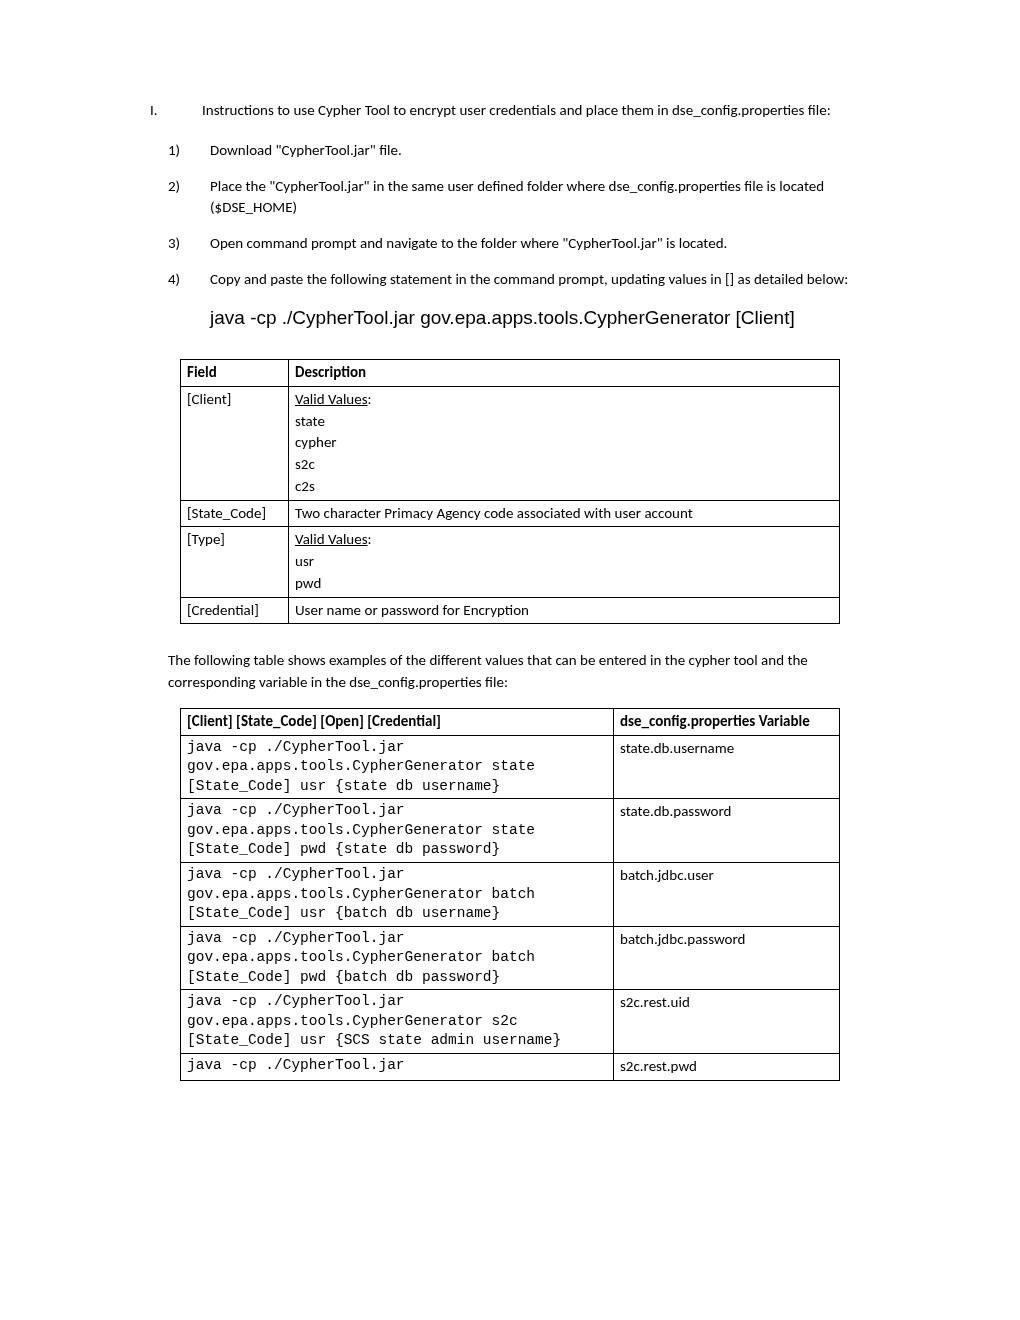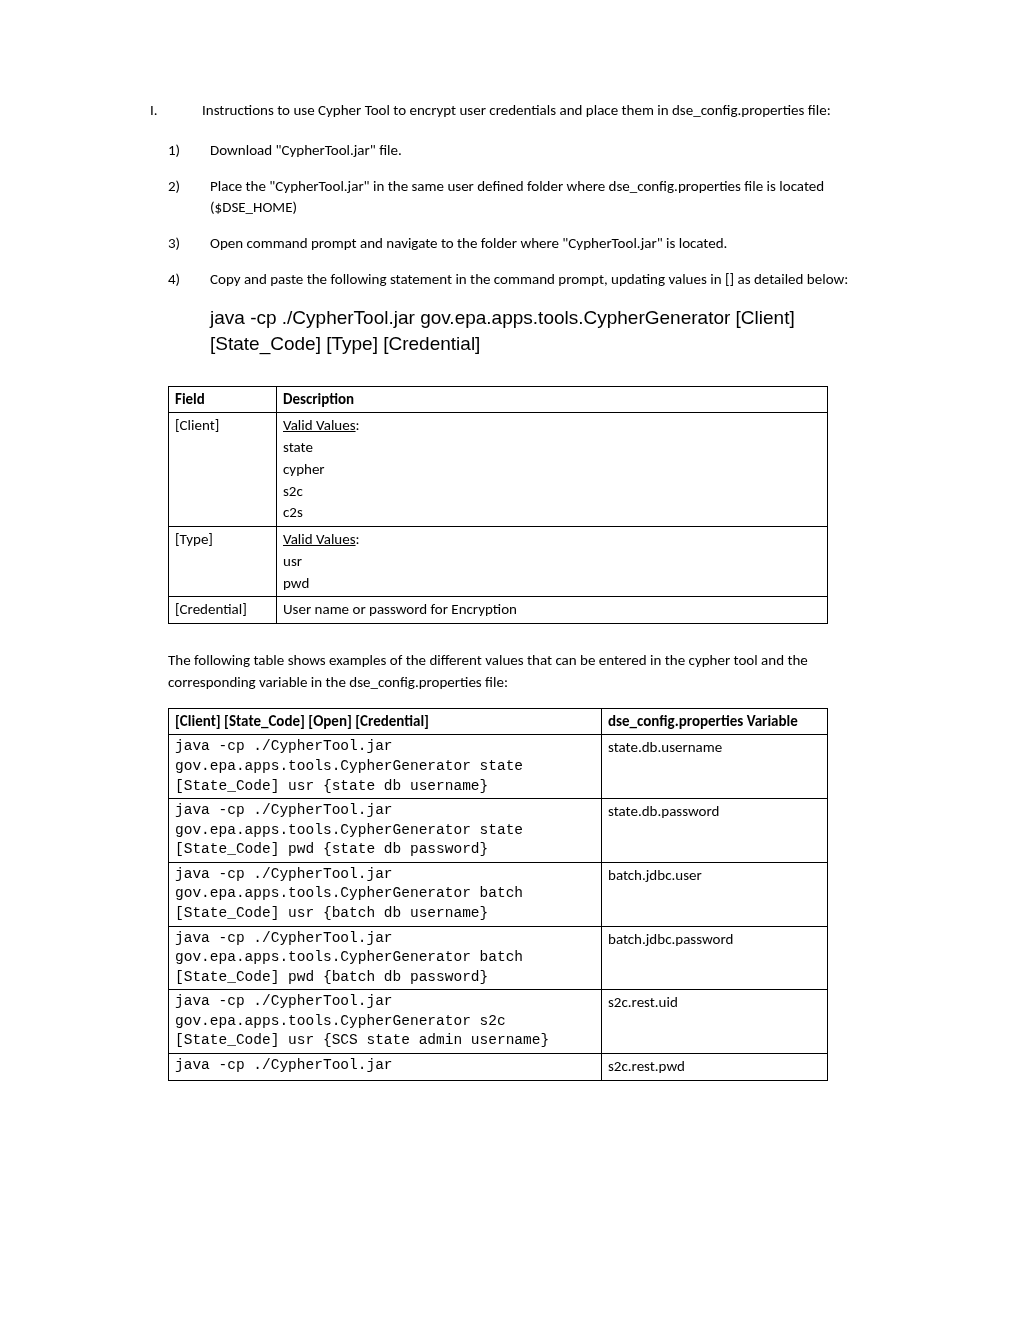--- a/index.html
+++ b/index.html
@@ -39,21 +39,21 @@
     .code-block {
       font-family: Liberation Sans, sans-serif;
       font-size: 19px;
       margin-left: 60px;
       margin-top: 8px;
       margin-bottom: 28px;
       line-height: 1.4;
     }
     table {
       border-collapse: collapse;
-      margin-left: 18px;
+      margin-left: 30px;
       margin-bottom: 26px;
       width: 660px;
     }
     table th, table td {
       border: 1px solid #000;
       padding: 2px 6px;
       vertical-align: top;
       text-align: left;
       font-size: 15px;
     }
@@ -99,40 +99,43 @@
   <div class="ol-num">3)</div>
   <div class="ol-text">Open command prompt and navigate to the folder where "CypherTool.jar" is located.</div>
 </div>
 <div class="ol-item">
   <div class="ol-num">4)</div>
   <div class="ol-text">Copy and paste the following statement in the command prompt, updating values in [] as detailed below:</div>
 </div>
 
 <div class="code-block">
   <div>java -cp ./CypherTool.jar gov.epa.apps.tools.CypherGenerator [Client]</div>
-  <div>[State_Code] [Type] [Credential]</div>
 </div>
 
 <table>
   <tbody>
       <tr>
     <th style="width:95px">Field</th>
     <th>Description</th>
   </tr>
   <tr>
     <td>[Client]</td>
     <td>
       <span class="underline">Valid Values</span>:<br>
       <span>state</span><br>
       <span>cypher</span><br>
       <span>s2c</span><br>
       <span>c2s</span>
     </td>
   </tr>
   <tr>
+    <td>[State_Code]</td>
+    <td>Two character Primacy Agency code associated with user account</td>
+  </tr>
+  <tr>
     <td>[Type]</td>
     <td>
       <span class="underline">Valid Values</span>:<br>
       <span>usr</span><br>
       <span>pwd</span>
     </td>
   </tr>
   <tr>
     <td>[Credential]</td>
     <td>User name or password for Encryption</td>

